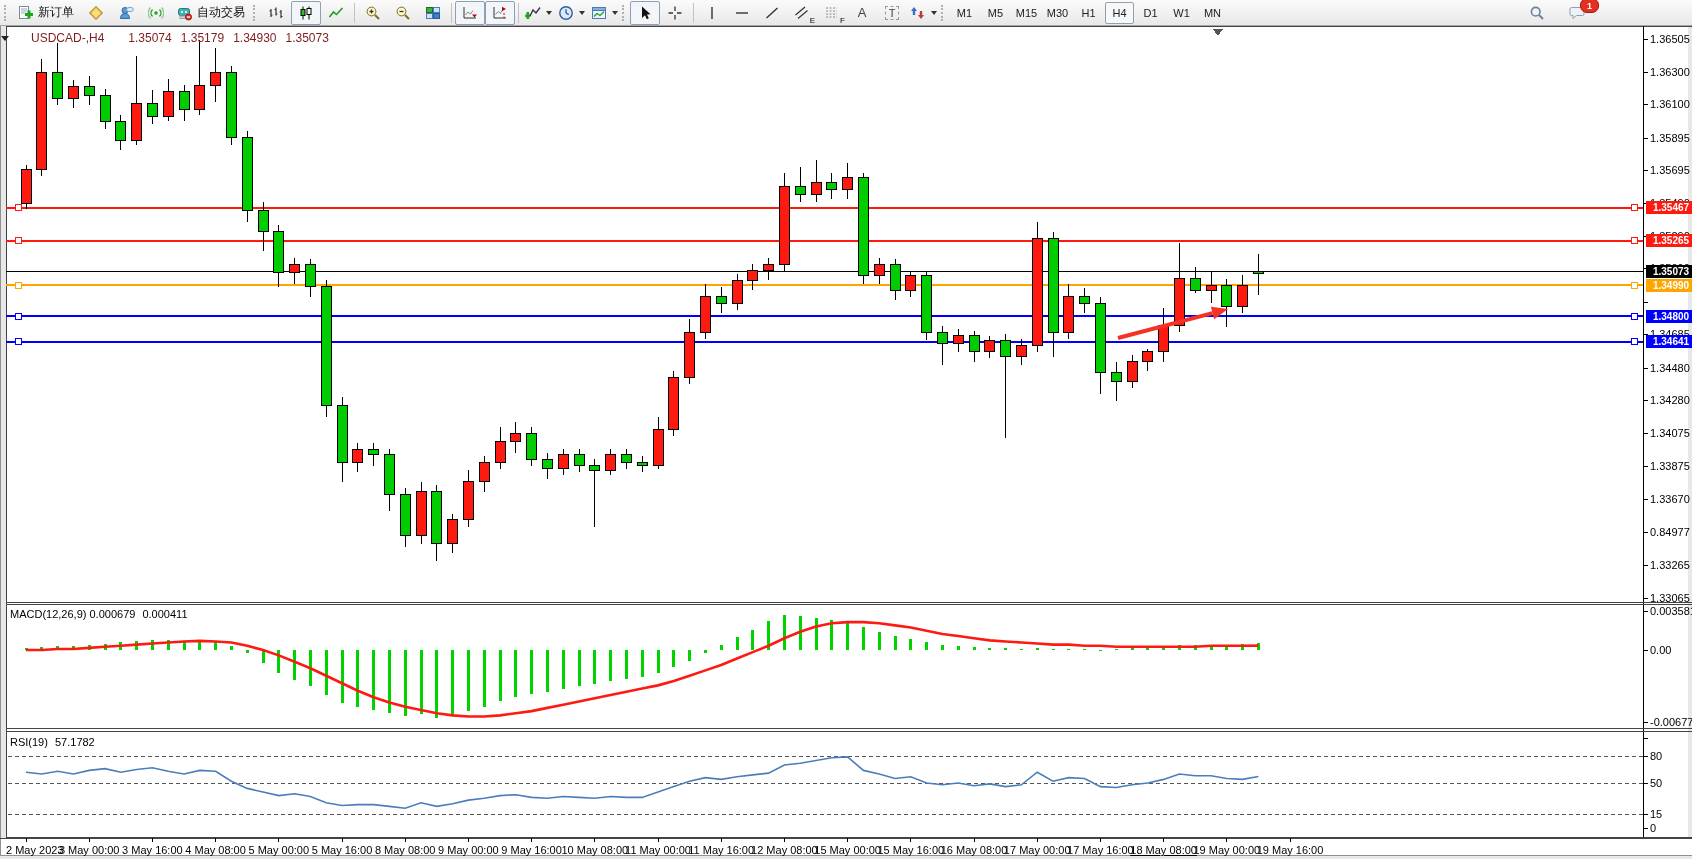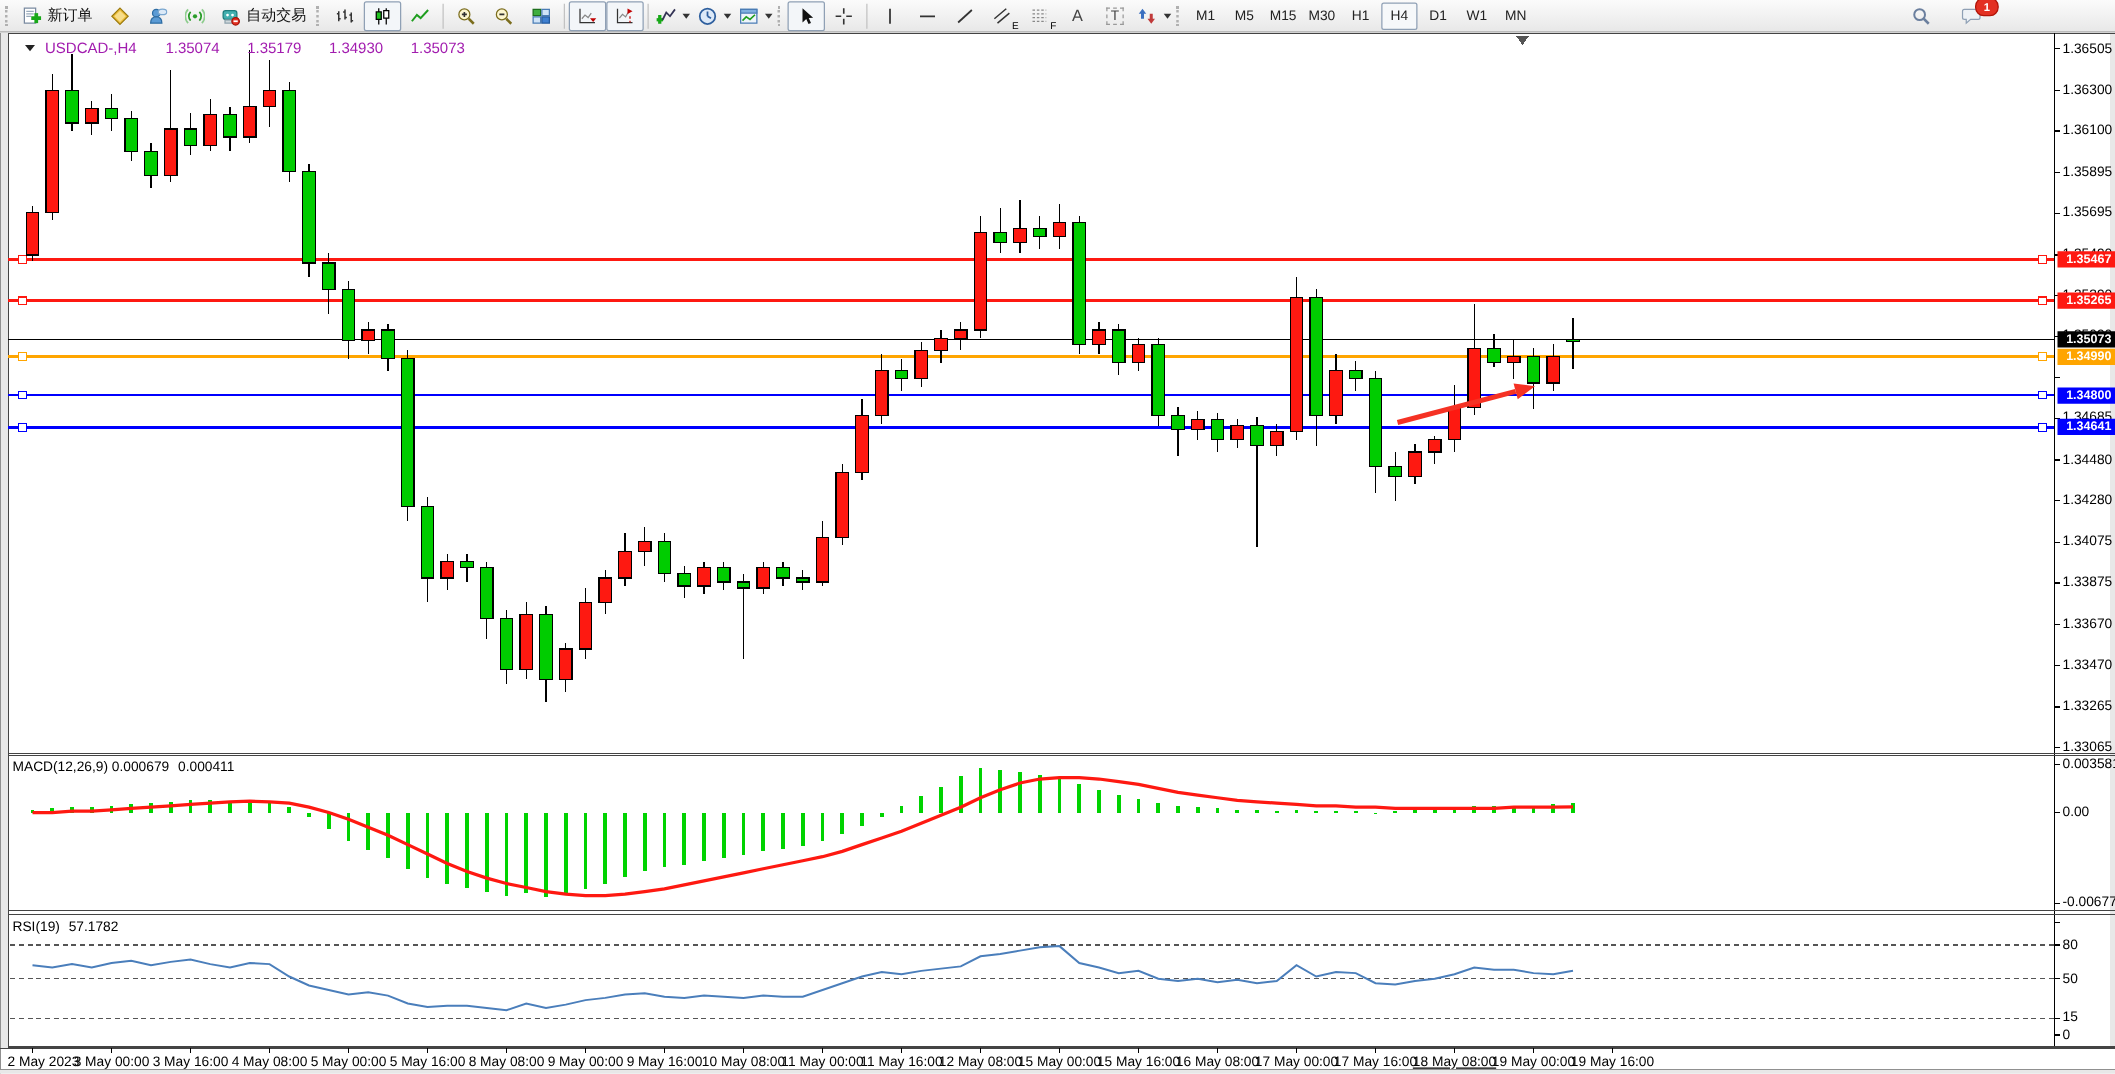--- a/index.html
+++ b/index.html
@@ -21,22 +21,22 @@
   .tf-btn{height:20px;min-width:27px;display:flex;align-items:center;justify-content:center;
           font-size:11px;color:#222;border:1px solid transparent;border-radius:2px;margin:0 1px;}
   .tf-btn.active{background:#f6f8fa;border:1px solid #8fa0b5;}
   .tb-right{position:absolute;right:100px;top:0;height:26px;display:flex;align-items:center;gap:10px;}
   .badge-red{position:absolute;top:-4px;right:-8px;min-width:13px;height:13px;border-radius:7px;
              background:#e33022;color:#fff;font-size:9px;font-weight:bold;display:flex;
              align-items:center;justify-content:center;padding:0 2px;border:1px solid #b01408;}
   .glyph{font-size:13px;line-height:16px;}
   
   .ov{position:absolute;z-index:6;white-space:nowrap;}
-  .chart-title{top:31px;left:20px;font-size:12px;color:#a21caf;display:flex;align-items:center;gap:8px;}
-  .chart-title .num{margin-left:15px;}
+  .chart-title{top:31px;left:1px;font-size:12px;color:#7f1d1d;display:flex;align-items:center;gap:22px;}
+  .chart-title .num{margin-left:2px;}
   .tri-down{width:0;height:0;border-left:4px solid transparent;border-right:4px solid transparent;
             border-top:5px solid #222;display:inline-block;}
   .ind-label{font-size:11px;color:#000;}
   .axis-lbl{position:absolute;z-index:5;font-size:11px;color:#000;}
   .time-lbl{position:absolute;z-index:5;font-size:11px;color:#000;}
   .price-badge{position:absolute;left:1646px;z-index:10;height:13px;line-height:13px;
                min-width:46px;text-align:center;color:#fff;font-size:10px;font-weight:bold;
                padding:0 2px;}
   svg.chartsvg{position:absolute;top:0;left:0;z-index:1;}
 </style>
@@ -629,21 +629,21 @@
     <div class="axis-lbl" style="left: 1650px; top: 197.438px;">1.35490</div>
     <div class="axis-lbl" style="left: 1650px; top: 229.938px;">1.35290</div>
     <div class="axis-lbl" style="left: 1650px; top: 262.438px;">1.35090</div>
     <div class="axis-lbl" style="left: 1716px; top: 295.75px;">1.34885</div>
     <div class="axis-lbl" style="left: 1650px; top: 328.25px;">1.34685</div>
     <div class="axis-lbl" style="left: 1650px; top: 361.562px;">1.34480</div>
     <div class="axis-lbl" style="left: 1650px; top: 394.062px;">1.34280</div>
     <div class="axis-lbl" style="left: 1650px; top: 427.375px;">1.34075</div>
     <div class="axis-lbl" style="left: 1650px; top: 459.875px;">1.33875</div>
     <div class="axis-lbl" style="left: 1650px; top: 493.188px;">1.33670</div>
-    <div class="axis-lbl" style="left: 1650px; top: 525.688px;">1.33470</div>
+    <div class="axis-lbl" style="left: 1650px; top: 525.688px;">0.84977</div>
     <div class="axis-lbl" style="left: 1650px; top: 559px;">1.33265</div>
     <div class="axis-lbl" style="left: 1650px; top: 591.5px;">1.33065</div>
     <div class="axis-lbl" style="left: 1650px; top: 605.118px;">0.003581</div>
     <div class="axis-lbl" style="left: 1650px; top: 643.5px;">0.00</div>
     <div class="axis-lbl" style="left: 1650px; top: 716.115px;">-0.006775</div>
     <div class="axis-lbl" style="left: 1694px; top: 731.5px;">100</div>
     <div class="axis-lbl" style="left: 1650px; top: 749.5px;">80</div>
     <div class="axis-lbl" style="left: 1650px; top: 776.5px;">50</div>
     <div class="axis-lbl" style="left: 1650px; top: 808px;">15</div>
     <div class="axis-lbl" style="left: 1650px; top: 821.5px;">0</div>

